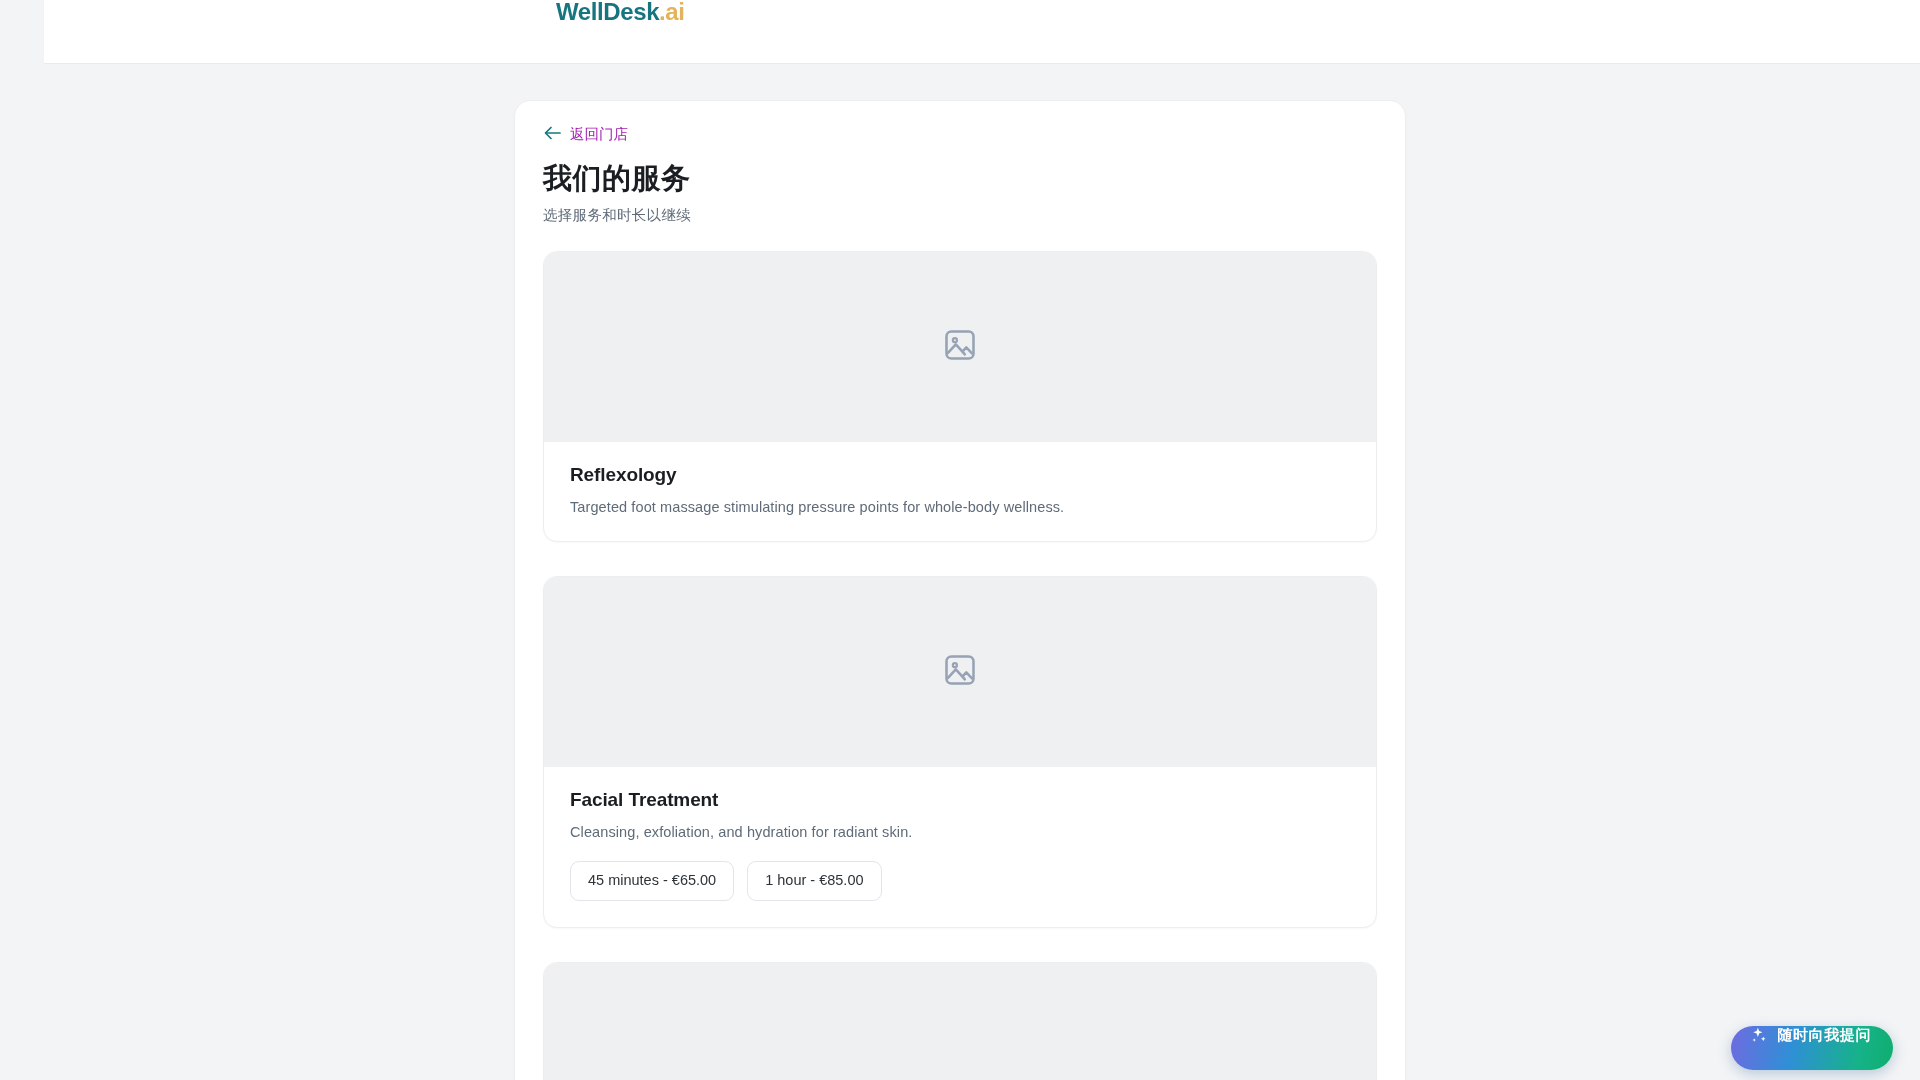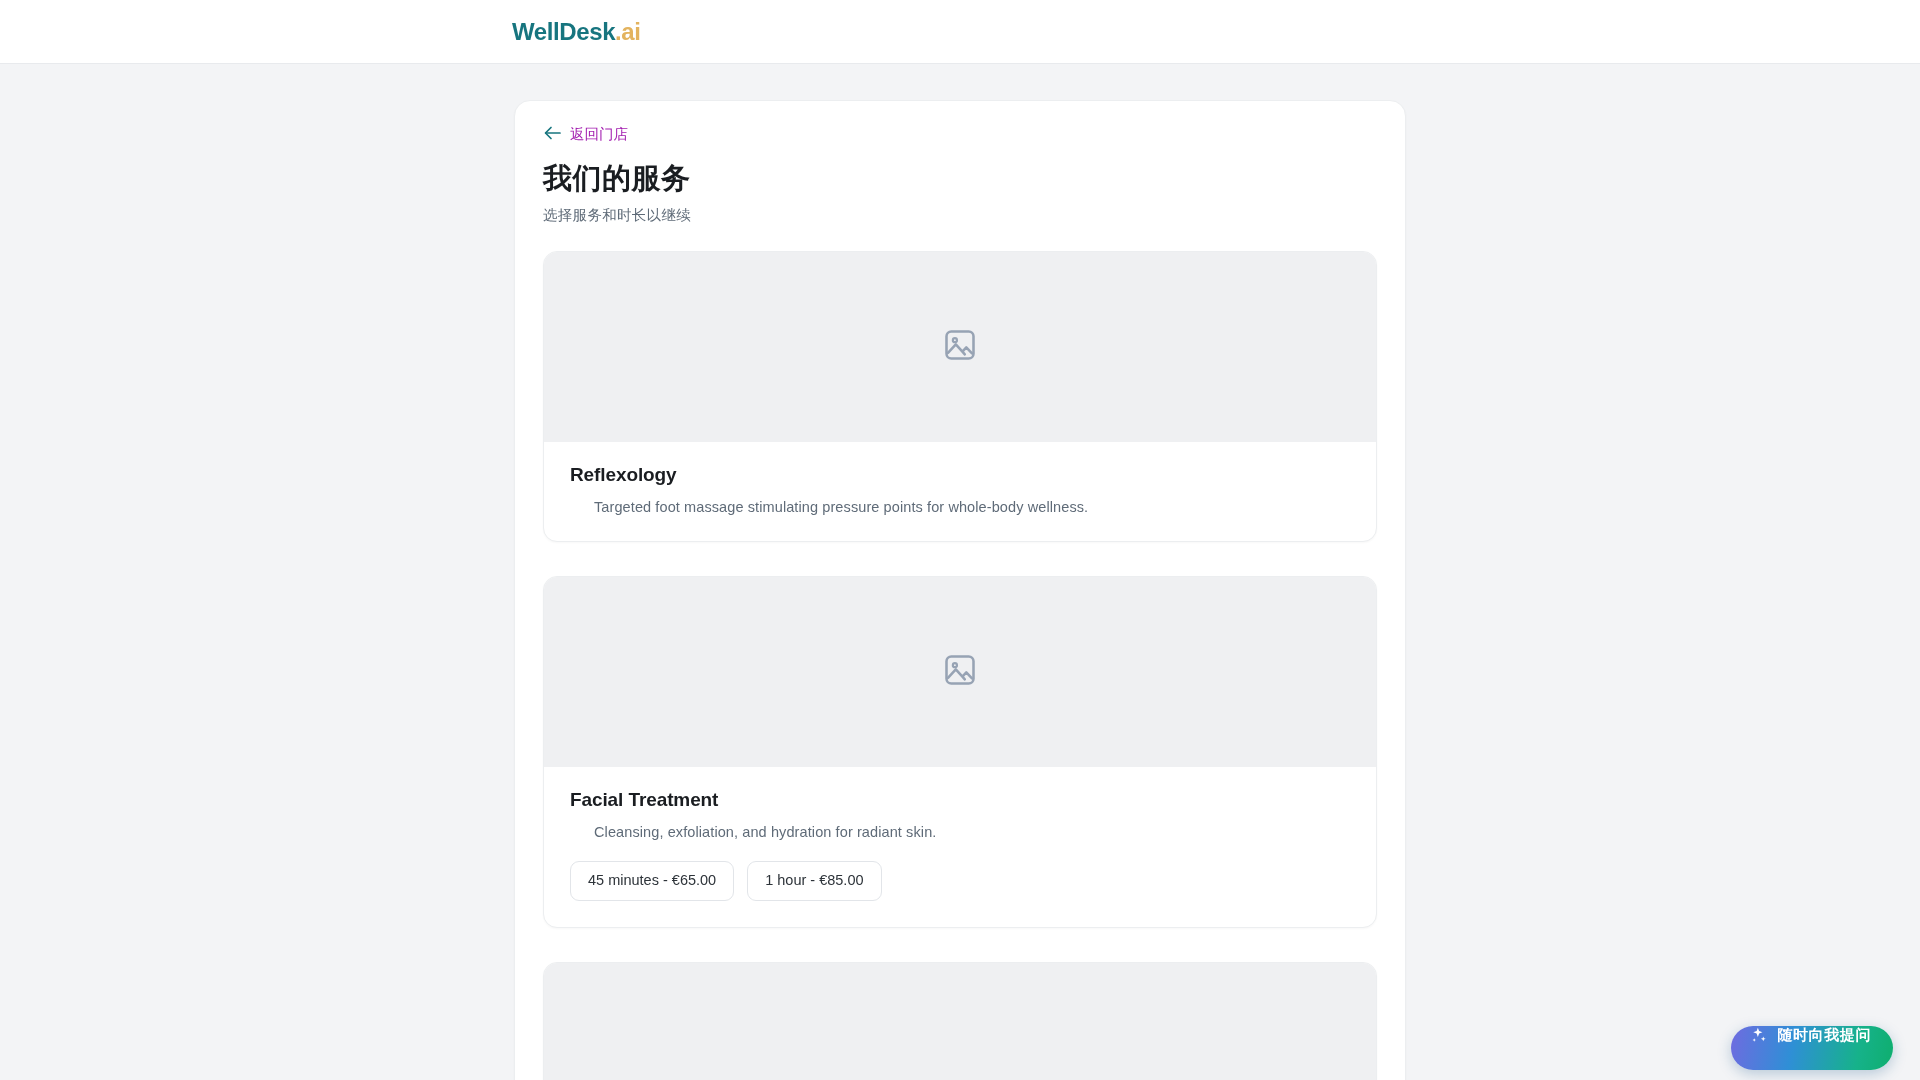--- a/index.html
+++ b/index.html
@@ -15,22 +15,23 @@
     font-family: "Liberation Sans", sans-serif;
     -webkit-font-smoothing: antialiased;
   }
 
   
   .site-header {
     height: 64px;
     background: #ffffff;
     border-bottom: 1px solid #e8eaed;
     display: flex;
-    align-items: center;
+    align-items: flex-start;
     padding-left: 512px;
+    margin-left: 44px;
   }
 
   .brand {
     font-size: 24px;
     font-weight: 700;
     letter-spacing: -0.4px;
     line-height: 1;
     white-space: nowrap;
   }
   .brand-main { color: #17757f; }
@@ -116,21 +117,20 @@
     font-weight: 700;
     color: #1a1d21;
     letter-spacing: -0.1px;
   }
 
   .service-desc {
     margin-top: 13px;
     font-size: 14.5px;
     color: #5f6b78;
     letter-spacing: 0.1px;
-    margin-left: 24px;
   }
 
   .duration-row {
     margin-top: 21px;
     display: flex;
     gap: 13px;
     flex-wrap: wrap;
   }
 
   .duration-chip {

